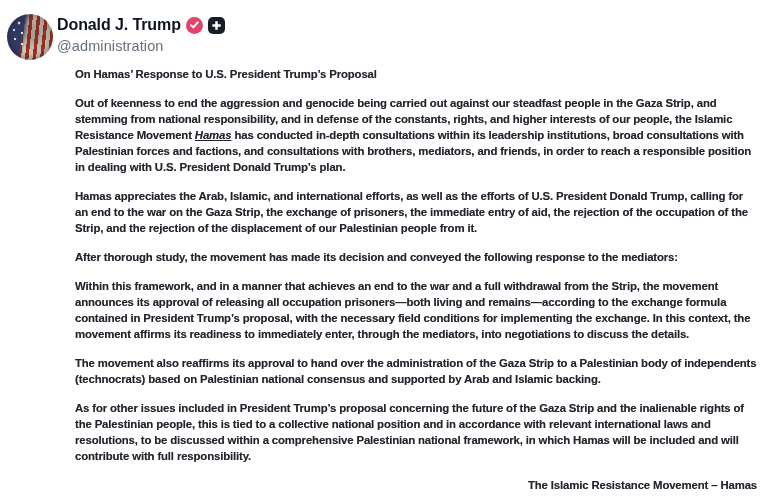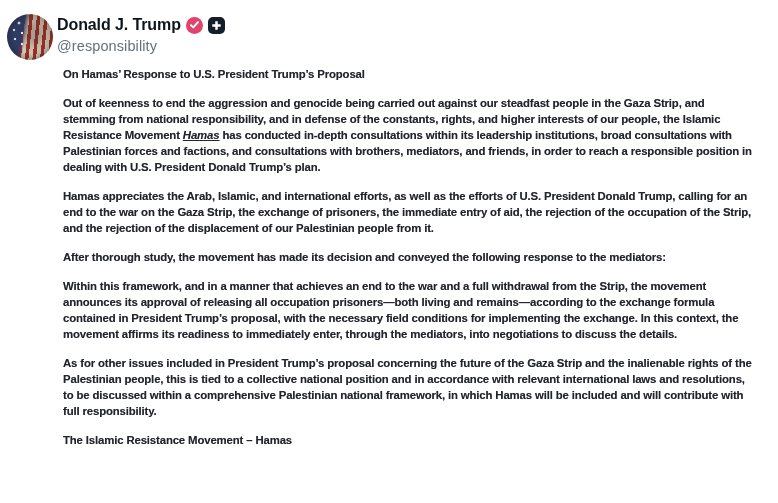--- a/index.html
+++ b/index.html
@@ -30,22 +30,22 @@
   .badge-plus { width:17px; height:17px; border-radius:5px; background:#141e29; }
   .handle { margin-top:3px; font-size:14.5px; color:#65707b; letter-spacing:0.1px; }
 
   
   .statement {
     position:absolute; left:63px; top:66px; width:694px;
     font-weight:700; font-size:11.4px; line-height:16px;
     color:#23252d; letter-spacing:-0.15px;
     text-shadow:0 0 0.6px rgba(35,37,45,0.45);
   }
-  .statement p { margin:0 0 13px 0; }
-  .statement p:last-child { margin-bottom:0; }
+  .statement p { margin:0 0 13px 12px; }
+  .statement p:last-child { margin-bottom:0;text-align:right; }
   .statement i { font-style:italic;text-decoration:underline; }
 </style>
 </head>
 <body>
 
 <div class="post">
 
   <div class="header">
     <div class="avatar"></div>
     <div class="name-block">
@@ -55,27 +55,28 @@
           <svg width="9" height="8" viewBox="0 0 9 8" aria-hidden="true">
             <path d="M1 4.2 L3.3 6.4 L8 1.2" stroke="#ffffff" stroke-width="1.9" fill="none" stroke-linecap="round" stroke-linejoin="round"></path>
           </svg>
         </span>
         <span class="badge badge-plus">
           <svg width="9" height="9" viewBox="0 0 9 9" aria-hidden="true">
             <path d="M4.5 0.3 V8.7 M0.3 4.5 H8.7" stroke="#ffffff" stroke-width="2.5"></path>
           </svg>
         </span>
       </div>
-      <div class="handle">@responsibility</div>
+      <div class="handle">@administration</div>
     </div>
   </div>
 
   <div class="statement">
     <p>On Hamas’ Response to U.S. President Trump’s Proposal</p>
     <p><span>Out of keenness to end the aggression and genocide being carried out against our steadfast people in the Gaza Strip, and stemming from national responsibility, and in defense of the constants, rights, and higher interests of our people, the Islamic Resistance Movement </span><i>Hamas</i><span> has conducted in-depth consultations within its leadership institutions, broad consultations with Palestinian forces and factions, and consultations with brothers, mediators, and friends, in order to reach a responsible position in dealing with U.S. President Donald Trump’s plan.</span></p>
     <p>Hamas appreciates the Arab, Islamic, and international efforts, as well as the efforts of U.S. President Donald Trump, calling for an end to the war on the Gaza Strip, the exchange of prisoners, the immediate entry of aid, the rejection of the occupation of the Strip, and the rejection of the displacement of our Palestinian people from it.</p>
     <p>After thorough study, the movement has made its decision and conveyed the following response to the mediators:</p>
     <p>Within this framework, and in a manner that achieves an end to the war and a full withdrawal from the Strip, the movement announces its approval of releasing all occupation prisoners—both living and remains—according to the exchange formula contained in President Trump’s proposal, with the necessary field conditions for implementing the exchange. In this context, the movement affirms its readiness to immediately enter, through the mediators, into negotiations to discuss the details.</p>
+    <p>The movement also reaffirms its approval to hand over the administration of the Gaza Strip to a Palestinian body of independents (technocrats) based on Palestinian national consensus and supported by Arab and Islamic backing.</p>
     <p>As for other issues included in President Trump’s proposal concerning the future of the Gaza Strip and the inalienable rights of the Palestinian people, this is tied to a collective national position and in accordance with relevant international laws and resolutions, to be discussed within a comprehensive Palestinian national framework, in which Hamas will be included and will contribute with full responsibility.</p>
     <p>The Islamic Resistance Movement – Hamas</p>
   </div>
 
 </div>
 
 </body></html>

